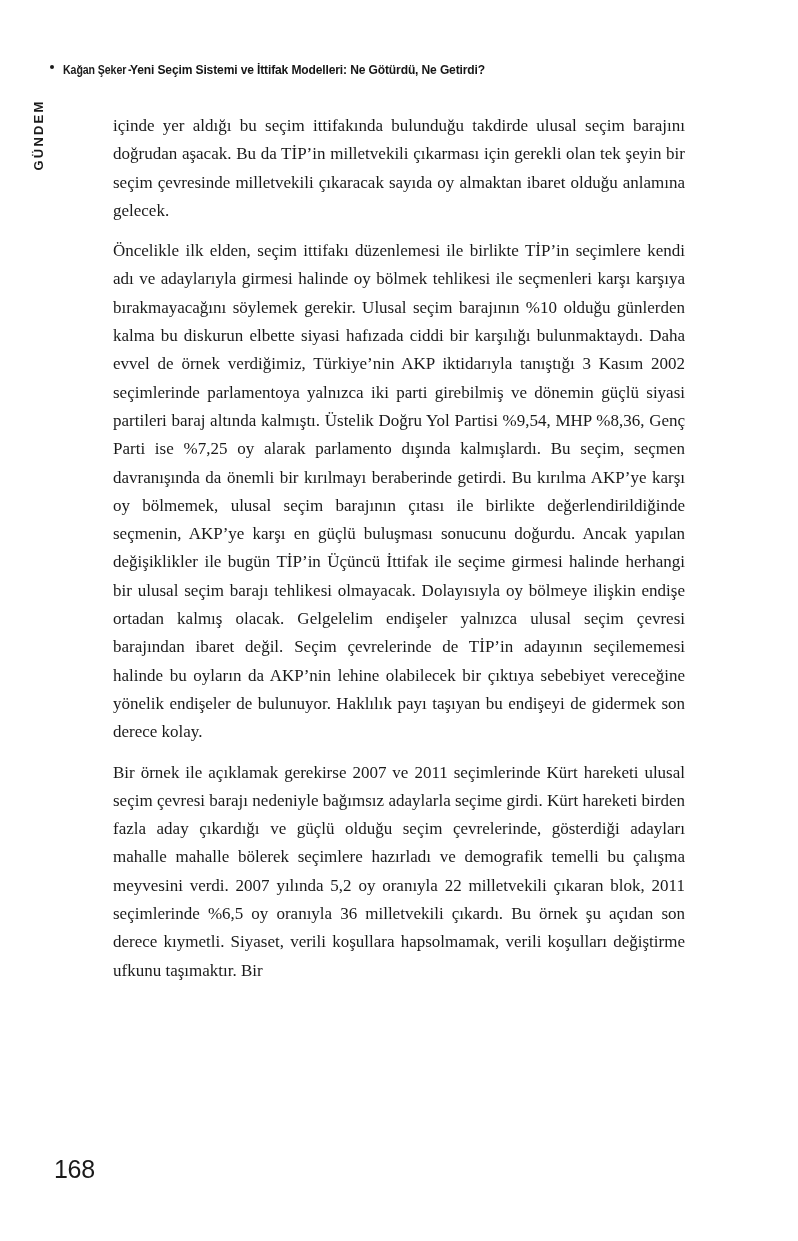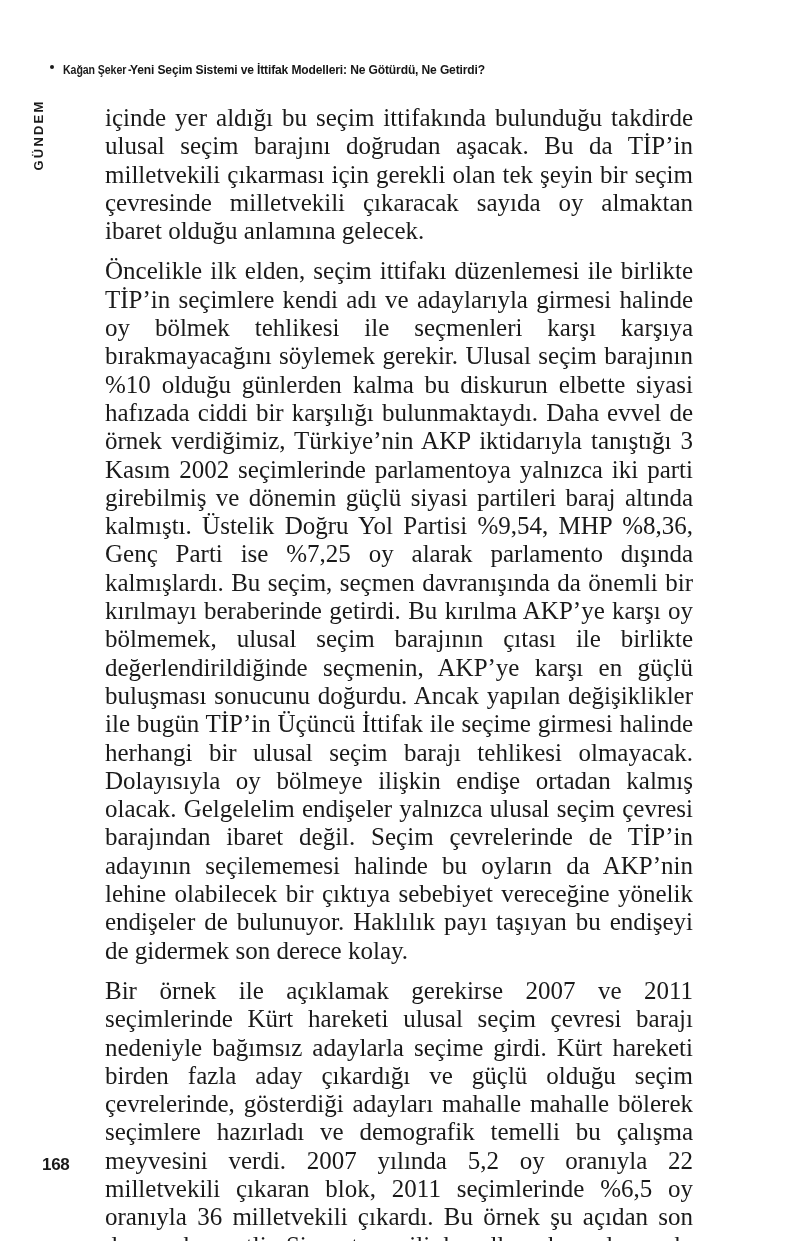--- a/index.html
+++ b/index.html
@@ -86,42 +86,42 @@
   }
 
   
   .body-col {
     position: absolute;
     left: 105px;
     top: 104px;
     width: 588px;
   }
   .para {
-    margin: 0;
+    margin: 8px;
     font-family: "Liberation Serif", serif;
-    font-size: 25px;
+    font-size: 17px;
     line-height: 28.3px;
     color: #1a1a1a;
     text-align: justify;
     text-justify: inter-word;
     hyphens: manual;
     -webkit-hyphens: manual;
   }
   .para + .para {
     margin-top: 12px;
   }
 
   
   .folio {
     position: absolute;
-    left: 42px;
+    left: 54px;
     top: 1155px;
     font-family: "Liberation Sans", sans-serif;
-    font-weight: 700;
-    font-size: 17px;
+    font-weight: 400;
+    font-size: 25px;
     color: #1a1a1a;
     letter-spacing: -0.3px;
   }
 </style>
 </head>
 <body>
 
 <div class="page">
 
   <div class="running-head">

